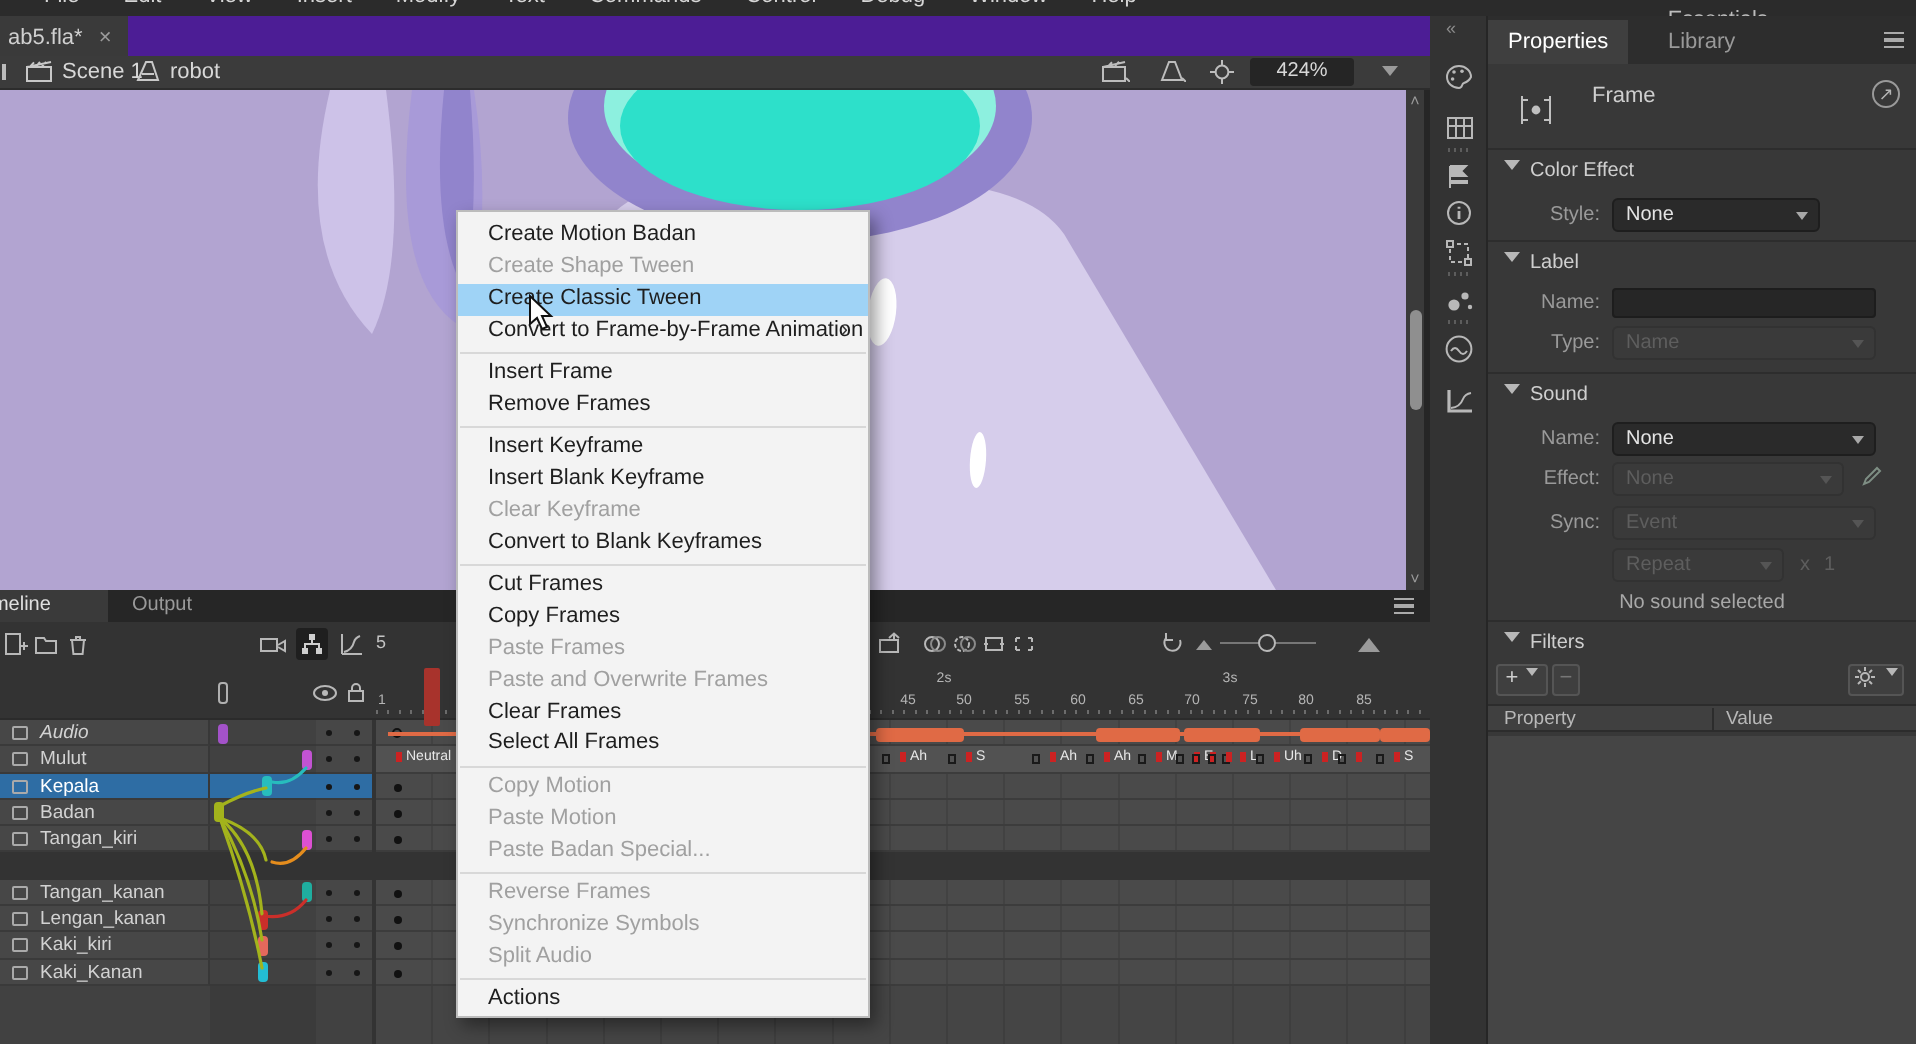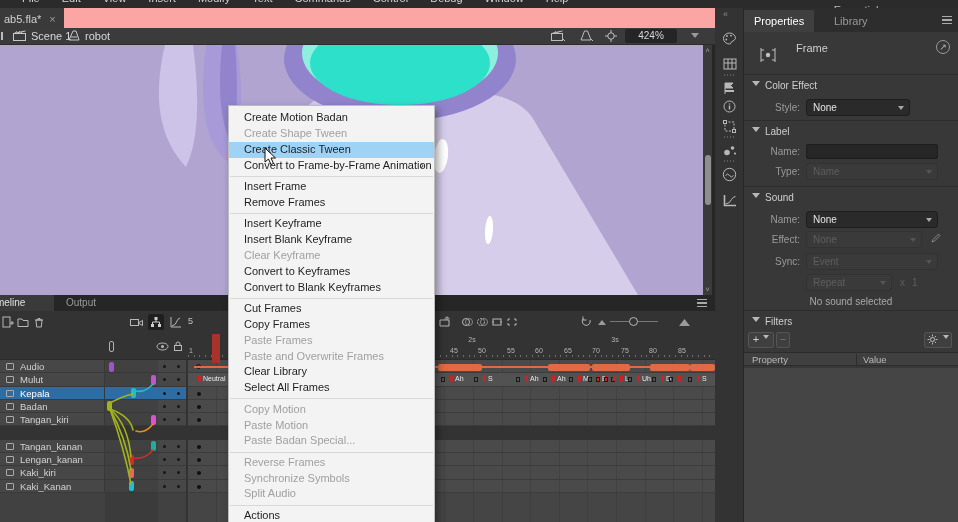--- a/index.html
+++ b/index.html
@@ -7,21 +7,21 @@
 #app{position:relative;width:958px;height:522px;background:#262626;overflow:hidden;
   font-family:"Liberation Sans",sans-serif;-webkit-font-smoothing:antialiased}
 
 
 .menubar{position:absolute;left:0;top:0;width:958px;height:8px;background:#2b2b2b;overflow:hidden;z-index:5}
 .mb-item{display:inline-block;font-size:11px;color:#d6d6d6;line-height:22px;margin-top:-13px;margin-left:22px;vertical-align:top}
 .workspace{position:absolute;right:74px;top:0;height:8px;overflow:hidden}
 .workspace span{font-size:11px;color:#bdbdbd;line-height:22px;display:inline-block;margin-top:-13px}
 
 
-.doctabs{position:absolute;left:0;top:8px;width:715px;height:20px;background:#fca5a5}
+.doctabs{position:absolute;left:0;top:8px;width:715px;height:20px;background:#4c1d95}
 .doctab{position:absolute;left:0;top:0;height:20px;background:#3a3a3a;padding:0 8px 0 4px;line-height:20px}
 .doctab .t{font-size:11px;color:#d0d0d0}
 .doctab .x{font-size:11px;color:#9a9a9a;margin-left:8px}
 
 
 .editbar{position:absolute;left:0;top:28px;width:715px;height:17px;background:#3b3b3b;border-bottom:1px solid #2c2c2c}
 .eb-txt{font-size:11px;color:#d8d8d8;position:absolute;top:2px}
 .eb-ic{position:absolute;top:2px}
 .zoombox{position:absolute;right:38px;top:1px;width:52px;height:14px;background:#252525;border-radius:2px;
   font-size:10px;color:#d8d8d8;text-align:center;line-height:14px}
@@ -338,21 +338,21 @@
             <span class="rnum" style="left: 437px;">75</span>
             <span class="rnum" style="left: 465px;">80</span>
             <span class="rnum" style="left: 494px;">85</span>
           </div>
         <div class="ruler-dots"></div>
       </div>
     </div>
     <div class="playhead"></div>
 
     <div class="tl-rows">
-        <div class="tl-row" style="top: 0px;">
+        <div class="tl-row" style="top: 0px; font-style: italic;">
           <div class="cell-name">
             <span class="layer-ic"></span>
             <span class="layer-nm">Audio</span>
           </div>
           <div class="cell-parent">
             <div class="pbar" style="left: 4px; background: rgb(163, 82, 201);"></div>
           </div>
           <div class="ldot" style="left: 158px;"></div>
           <div class="ldot" style="left: 172px;"></div>
           <div class="cell-frames">
@@ -539,28 +539,27 @@
       <div class="ctx-item dis"><span>Create Shape Tween</span></div>
       <div class="ctx-item hl"><span>Create Classic Tween</span></div>
       <div class="ctx-item"><span>Convert to Frame-by-Frame Animation</span><span class="ctx-arrow">›</span></div>
       <div class="ctx-sep"></div>
       <div class="ctx-item"><span>Insert Frame</span></div>
       <div class="ctx-item"><span>Remove Frames</span></div>
       <div class="ctx-sep"></div>
       <div class="ctx-item"><span>Insert Keyframe</span></div>
       <div class="ctx-item"><span>Insert Blank Keyframe</span></div>
       <div class="ctx-item dis"><span>Clear Keyframe</span></div>
-      <div class="ctx-item"><span>Convert to Keyframes</span></div>
       <div class="ctx-item"><span>Convert to Blank Keyframes</span></div>
       <div class="ctx-sep"></div>
       <div class="ctx-item"><span>Cut Frames</span></div>
       <div class="ctx-item"><span>Copy Frames</span></div>
       <div class="ctx-item dis"><span>Paste Frames</span></div>
       <div class="ctx-item dis"><span>Paste and Overwrite Frames</span></div>
-      <div class="ctx-item"><span>Clear Library</span></div>
+      <div class="ctx-item"><span>Clear Frames</span></div>
       <div class="ctx-item"><span>Select All Frames</span></div>
       <div class="ctx-sep"></div>
       <div class="ctx-item dis"><span>Copy Motion</span></div>
       <div class="ctx-item dis"><span>Paste Motion</span></div>
       <div class="ctx-item dis"><span>Paste Badan Special...</span></div>
       <div class="ctx-sep"></div>
       <div class="ctx-item dis"><span>Reverse Frames</span></div>
       <div class="ctx-item dis"><span>Synchronize Symbols</span></div>
       <div class="ctx-item dis"><span>Split Audio</span></div>
       <div class="ctx-sep"></div>

